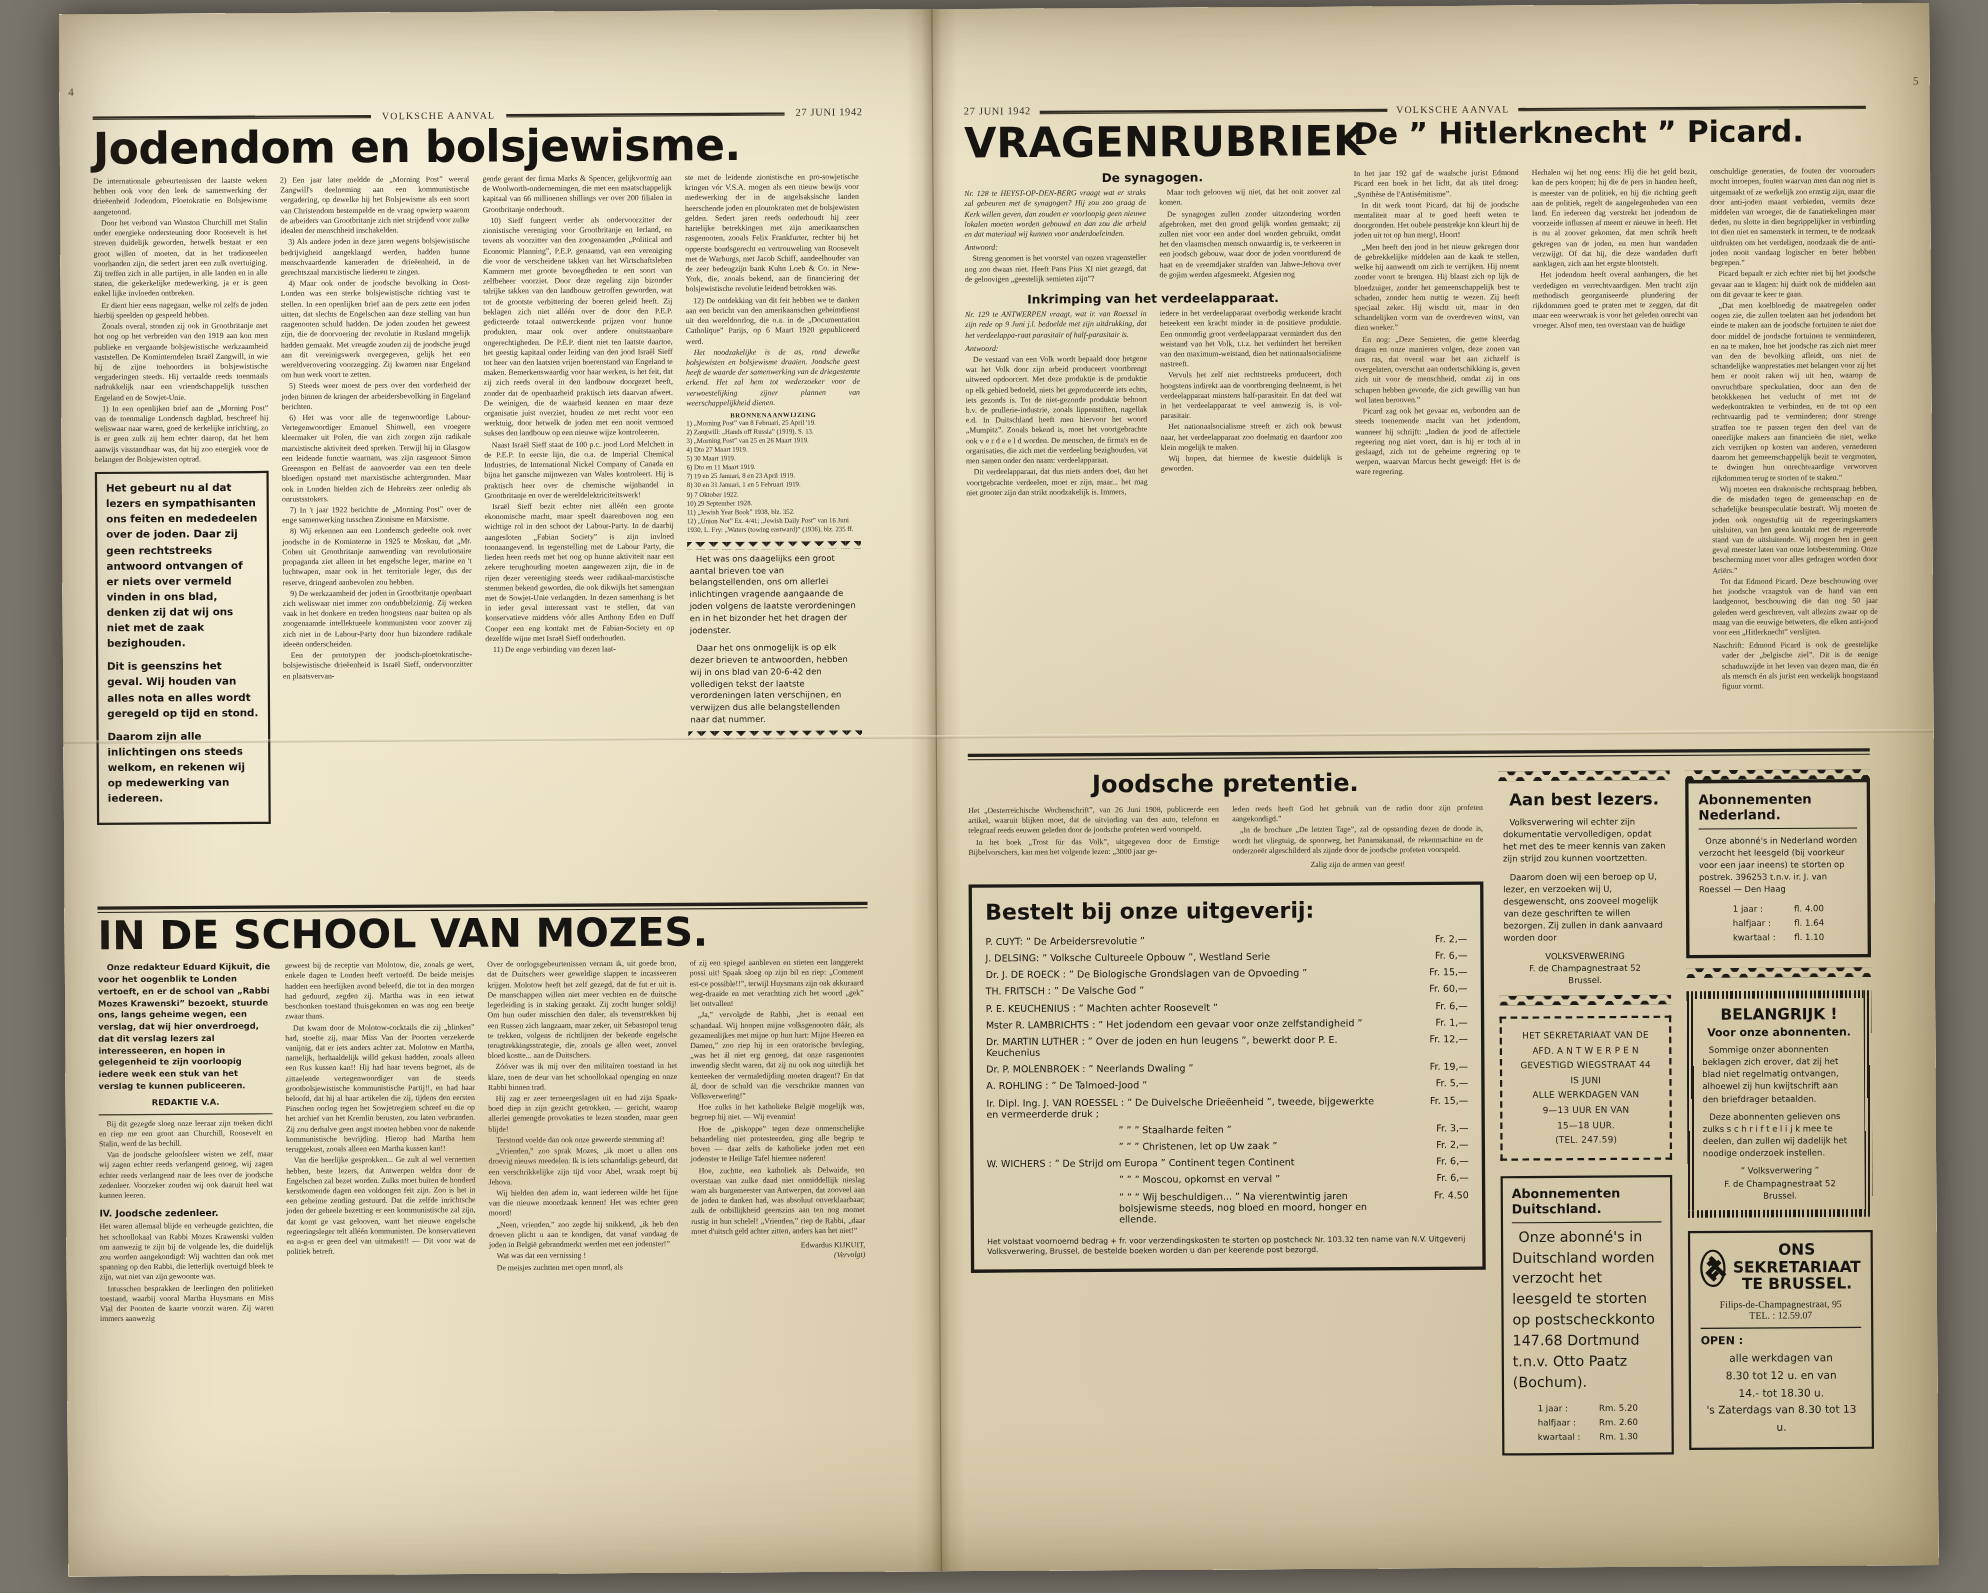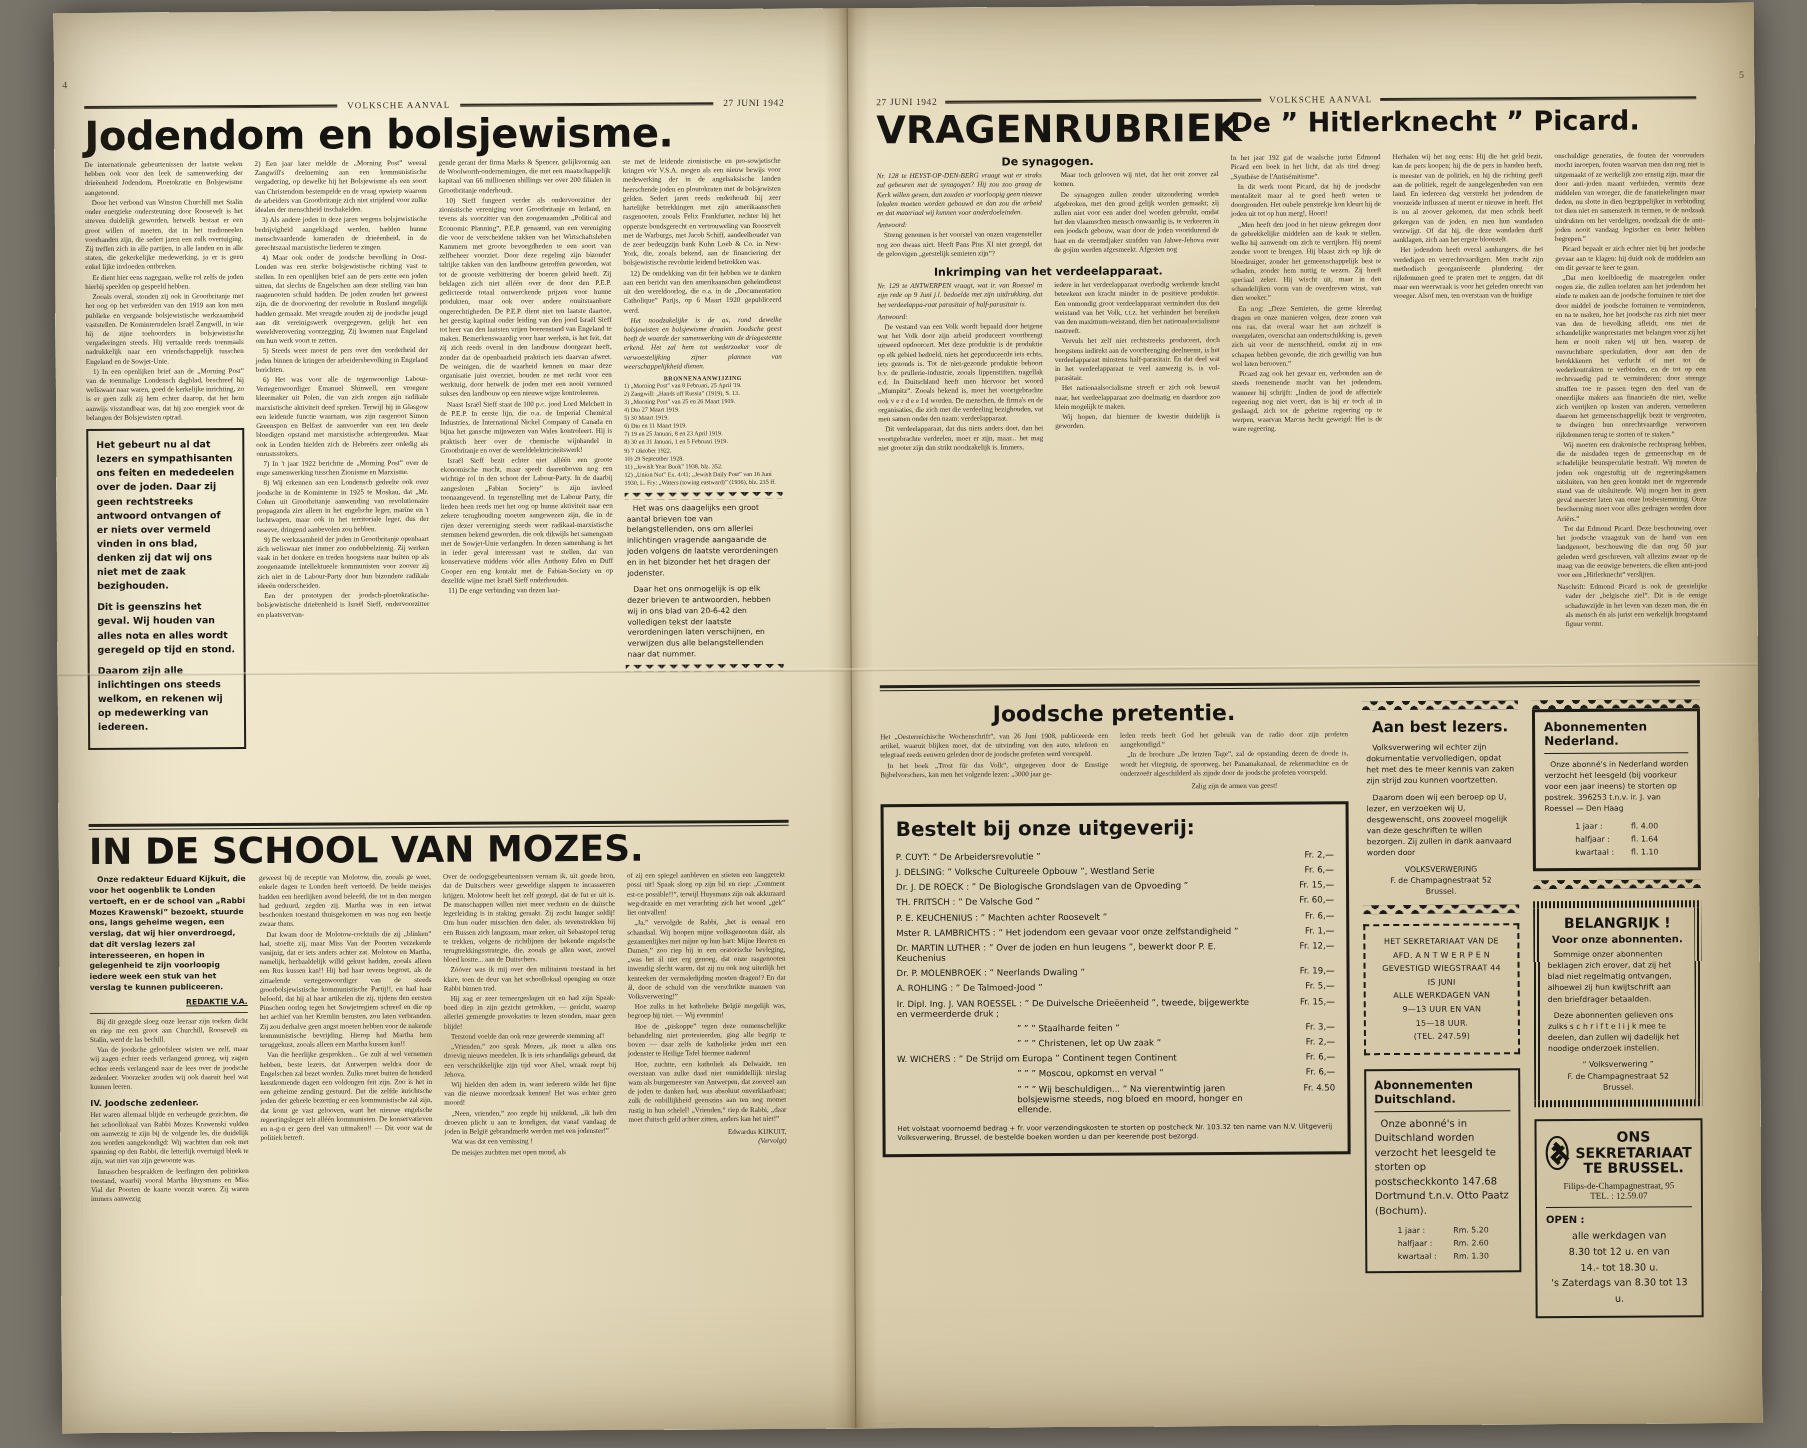--- a/index.html
+++ b/index.html
@@ -205,21 +205,21 @@
       </div>
 
       <div style="position:absolute;left:0;top:806px;width:700px;">
         <div class="dbl-rule"></div>
         <h1 class="headline" style="font-size:36px;letter-spacing:0px;text-align:left;">IN DE SCHOOL VAN MOZES.</h1>
 
         <div style="display:flex;gap:12px;">
           <div style="width:158px;">
             <div class="sans-body" style="font-size:7.6px;font-weight:600;">
               <p style="margin:0 0 4px 0;text-indent:8px;">Onze redakteur Eduard Kijkuit, die voor het oogenblik te Londen vertoeft, en er de school van „Rabbi Mozes Krawenski” bezoekt, stuurde ons, langs geheime wegen, een verslag, dat wij hier onverdroegd, dat dit verslag lezers zal interesseeren, en hopen in gelegenheid te zijn voorloopig iedere week een stuk van het verslag te kunnen publiceeren.</p>
-              <p style="margin:0;text-align:right;text-decoration:underline;">REDAKTIE V.A.</p>
+              <p style="margin:0;text-align:center;">REDAKTIE V.A.</p>
             </div>
             <div class="sgl-rule"></div>
             <div class="body-txt">
               <p>Bij dit gezegde sloeg onze leeraar zijn toeken dicht en riep me een groot aan Churchill, Roosevelt en Stalin, werd de las bechill.</p>
               <p>Van de joodsche geloofsleer wisten we zelf, maar wij zagen echter reeds verlangend genoeg, wij zagen echter reeds verlangend naar de lees over de joodsche zedenleer. Voorzeker zouden wij ook daaruit heel wat kunnen leeren.</p>
             </div>
             <div class="subhead" style="font-size:8.4px;">IV. Joodsche zedenleer.</div>
             <div class="body-txt">
               <p class="noind">Het waren allemaal blijde en verheugde gezichten, die het schoollokaal van Rabbi Mozes Krawenski vulden om aanwezig te zijn bij de volgende les, die duidelijk zou worden aangekondigd: Wij wachtten dan ook met spanning op den Rabbi, die letterlijk overtuigd bleek te zijn, wat niet van zijn gewoonte was.</p>
               <p>Intusschen besprakken de leerlingen den politieken toestand, waarbij vooral Martha Huysmans en Miss Vial der Poorten de kaarte voorzit waren. Zij waren immers aanwezig</p>
@@ -457,21 +457,21 @@
                 <div>ALLE WERKDAGEN VAN</div>
                 <div>9—13 UUR  EN VAN</div>
                 <div>15—18 UUR.</div>
                 <div>(TEL. 247.59)</div>
               </div>
             </div>
 
             <div class="adbox" style="margin-top:14px;padding:7px 8px;">
               <h3 style="font-size:11.5px;text-align:left;">Abonnementen Duitschland.</h3>
               <div style="border-top:1.5px solid #1d1b16;margin:0 0 5px 0;"></div>
-              <div class="ad-body" style="font-size:10px;">
+              <div class="ad-body" style="font-size:13px;">
                 <p>Onze abonné's in Duitschland worden verzocht het leesgeld te storten op postscheckkonto 147.68 Dortmund t.n.v. Otto Paatz (Bochum).</p>
               </div>
               <table style="font-family:'DejaVu Sans',sans-serif;font-size:7.8px;margin:2px auto 0 auto;color:#1d1b16;">
                 <tbody id="rates-de">
                     <tr>
                       <td style="padding-right: 14px;">1 jaar :</td>
                       <td>Rm. 5.20</td>
                     </tr>
                     <tr>
                       <td style="padding-right: 14px;">halfjaar :</td>

